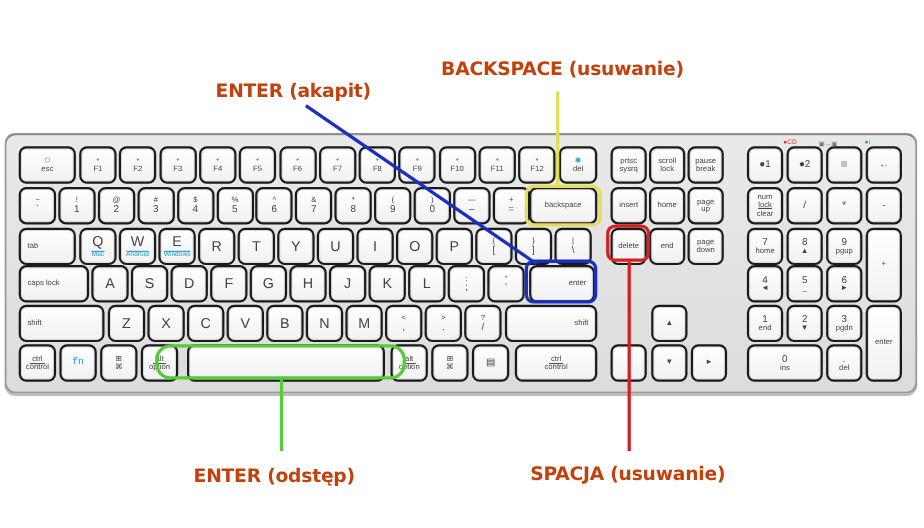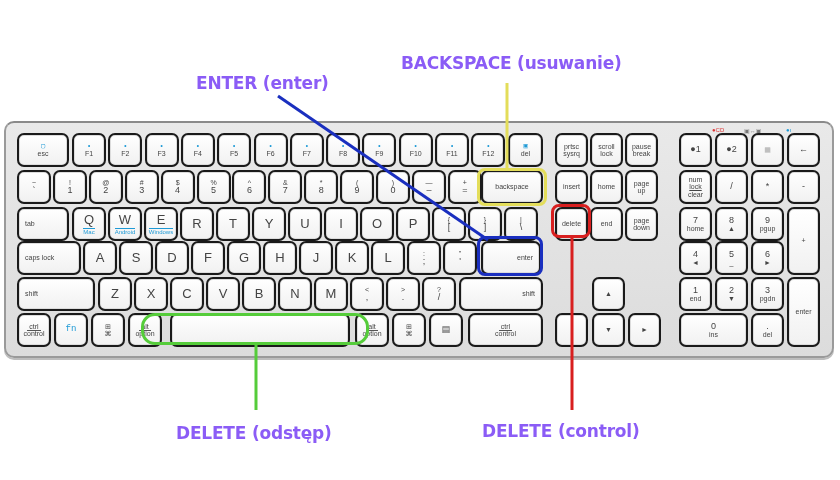--- a/index.html
+++ b/index.html
@@ -1,38 +1,38 @@
 <!DOCTYPE html>
 <html><head>
 <meta charset="utf-8">
 <style>
   html,body{margin:0;padding:0;background:#ffffff;}
   body{width:840px;height:480px;position:relative;overflow:hidden;font-family:"Liberation Sans",sans-serif;}
-  .label{position:absolute;font-family:"DejaVu Sans",sans-serif;font-weight:bold;font-size:17px;color:#8b5cf6;white-space:nowrap;letter-spacing:-0.2px;}
+  .label{position:absolute;font-family:"DejaVu Sans",sans-serif;font-weight:bold;font-size:17px;color:#c2410c;white-space:nowrap;letter-spacing:-0.2px;}
   .kb{position:absolute;left:4px;top:121px;width:830px;height:237px;background:linear-gradient(#e9e9e9,#dcdcdc);border:2px solid #9a9a9a;border-top-color:#8a8a8a;border-radius:10px;box-sizing:border-box;box-shadow:0 2px 0 #bdbdbd;}
   .key{position:absolute;box-sizing:border-box;background:linear-gradient(#ffffff,#f1f1f1);border:2px solid #1a1a1a;border-radius:7px;box-shadow:inset 0 0 0 1px #dcdcdc;display:flex;flex-direction:column;align-items:center;justify-content:center;font-size:7px;color:#333;line-height:1.05;text-align:center;}
   .key .big{font-size:13px;color:#444;}
   .key .mid{font-size:9px;color:#444;}
   .key .sm{font-size:7px;color:#444;}
   .key .blue{color:#1e9ad6;font-family:Liberation Mono, monospace;}
   .key .sub{font-size:6px;color:#1e9ad6;border-top:1px solid #1e9ad6;margin-top:1px;}
   .key.left{align-items:flex-start;padding-left:6px;}
   .key.right{align-items:flex-end;padding-right:6px;}
   .frac span:first-child{border-bottom:1px solid #555;padding:0 2px;}
   .ind{position:absolute;font-size:6px;color:#777;}
   .hl{position:absolute;box-sizing:border-box;border-radius:8px;}
   .line{position:absolute;}
 </style>
 </head>
 <body>
 
-<div class="label" style="left:196px;top:73px;">ENTER (enter)</div>
+<div class="label" style="left:196px;top:73px;">ENTER (akapit)</div>
 <div class="label" style="left:401px;top:53px;">BACKSPACE (usuwanie)</div>
-<div class="label" style="left:176px;top:423px;">DELETE (odstęp)</div>
-<div class="label" style="left:482px;top:421px;">DELETE (control)</div>
+<div class="label" style="left:176px;top:423px;">ENTER (odstęp)</div>
+<div class="label" style="left:482px;top:421px;">SPACJA (usuwanie)</div>
 
 <div class="kb">
   <div class="ind" style="left:706px;top:4px;color:#d33;">●CD</div>
   <div class="ind" style="left:738px;top:4px;">▣↔▣</div>
   <div class="ind" style="left:780px;top:4px;color:#1e9ad6;">●ı</div>
 </div>
 
 <div id="keys">
     <div class="key" style="left: 17px; top: 133px; width: 52px; height: 34px;">
       <span class="blue sm">▢</span>

